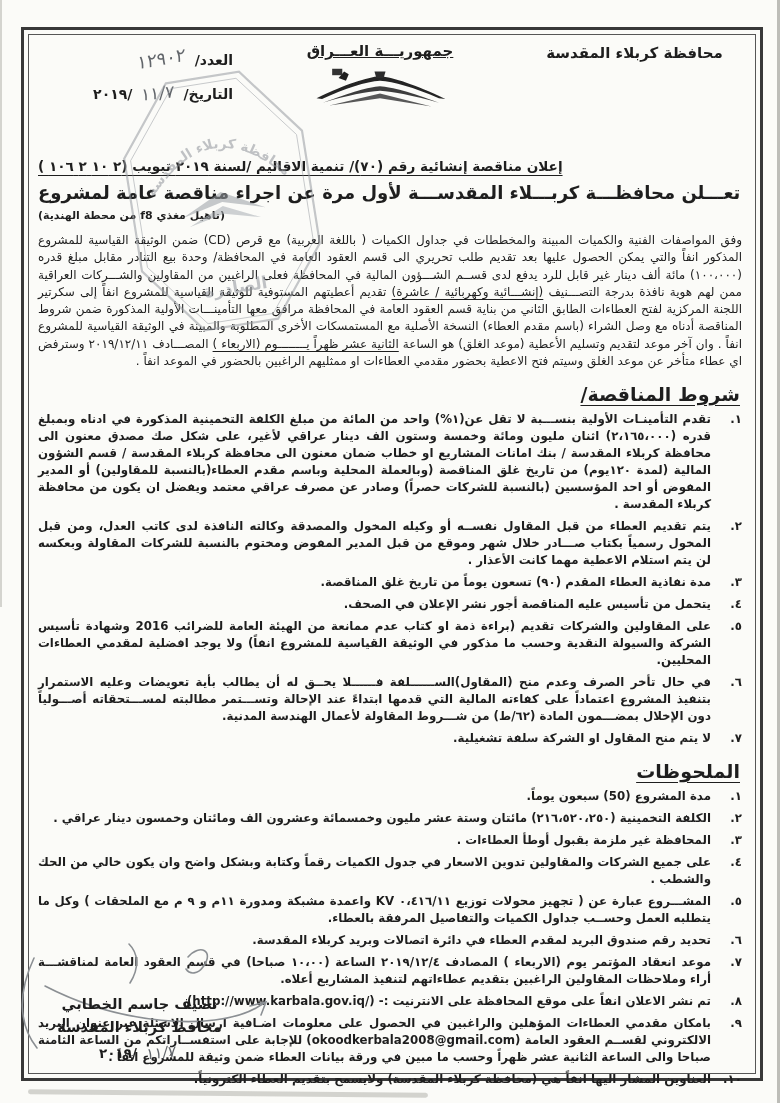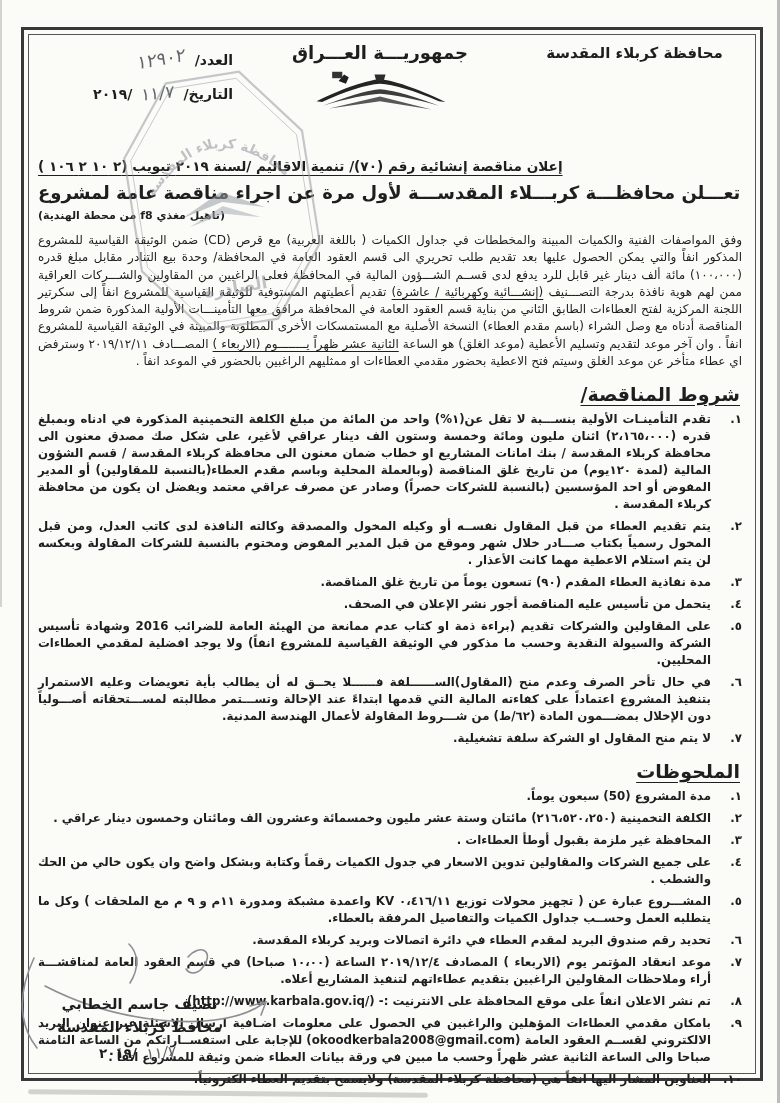--- a/index.html
+++ b/index.html
@@ -15,21 +15,21 @@
   .edge-bottom{position:absolute;left:28px;bottom:7px;width:400px;height:5px;background:#c6c6c0;transform:rotate(.5deg);border-radius:3px;opacity:.75;}
   
   .frame-outer{position:absolute;top:27px;right:17px;bottom:22px;left:21px;border:3px solid #383838;}
   .frame-inner{position:absolute;top:34px;right:24px;bottom:29px;left:28px;border:1px solid #565656;}
   .content{position:absolute;top:42px;right:38px;left:38px;}
 
   
   .hdr{display:flex;justify-content:space-between;align-items:flex-start;min-height:96px;}
   .hdr-org{width:215px;text-align:center;font-weight:bold;font-size:15px;line-height:1.55;}
   .hdr-center{width:220px;text-align:center;}
-  .republic{font-weight:bold;font-size:18px;letter-spacing:.5px;}
+  .republic{font-weight:bold;font-size:15px;letter-spacing:.5px;text-decoration:underline;}
   .emblem{margin-top:6px;}
   .hdr-meta{width:195px;font-weight:bold;font-size:14px;line-height:1.9;text-align:right;}
   .meta-row{white-space:nowrap;}
   .hand{display:inline-block;color:#62666b;font-weight:400;transform:rotate(-6deg) skewX(-7deg);font-size:1.22em;letter-spacing:1.5px;margin:0 4px;}
   .hand-num{font-size:1.3em;transform:rotate(-10deg) skewX(-10deg);}
   .meta-year{font-weight:bold;}
 
   
   .title-block{text-align:left;margin-top:18px;line-height:1.55;}
   .t1{font-weight:bold;font-size:13.6px;text-decoration:underline;text-underline-offset:4px;}

